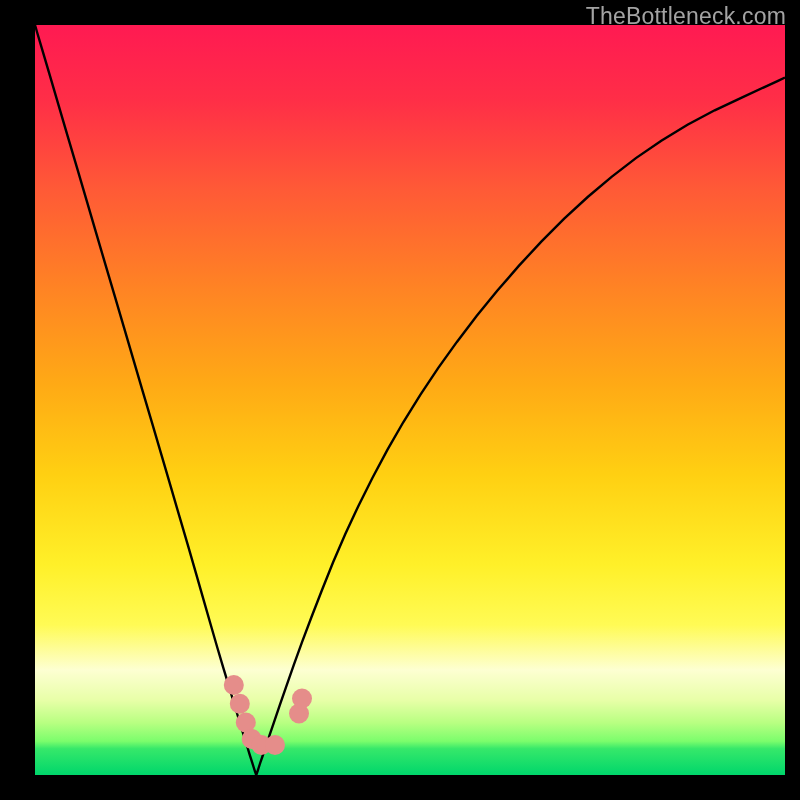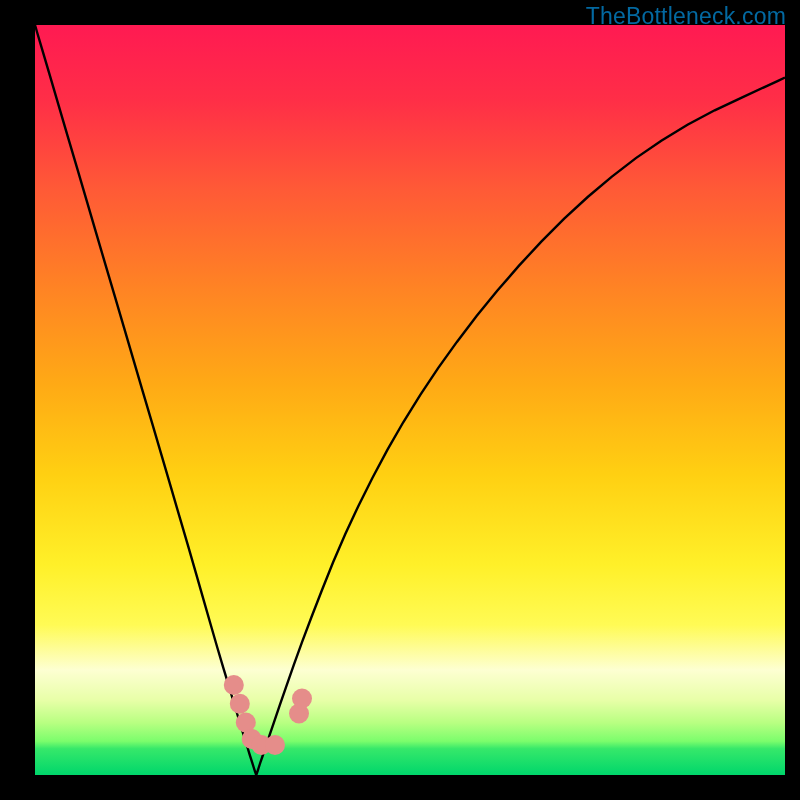--- a/index.html
+++ b/index.html
@@ -35,21 +35,21 @@
     left: 0; top: 0;
     width: 100%;
     height: 100%;
   }
   .watermark {
     position: absolute;
     top: 3px;
     right: 14px;
     font-family: Arial, Helvetica, sans-serif;
     font-size: 23px;
-    color: #0369a1;
+    color: #a3a3a3;
     letter-spacing: 0.2px;
     margin-left: 45px;
   }
 </style>
 </head>
 <body>
 
 <div class="frame">
   <div class="plot-area">
     <svg class="gradient" viewBox="0 0 750 750" preserveAspectRatio="none">

